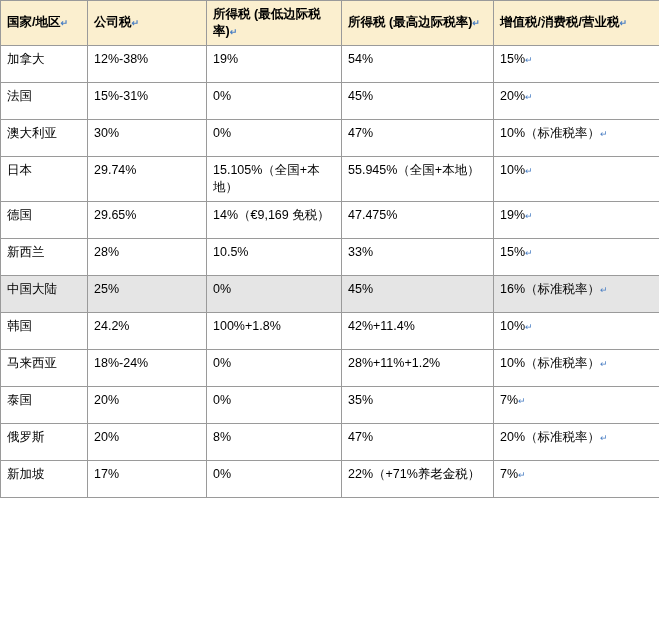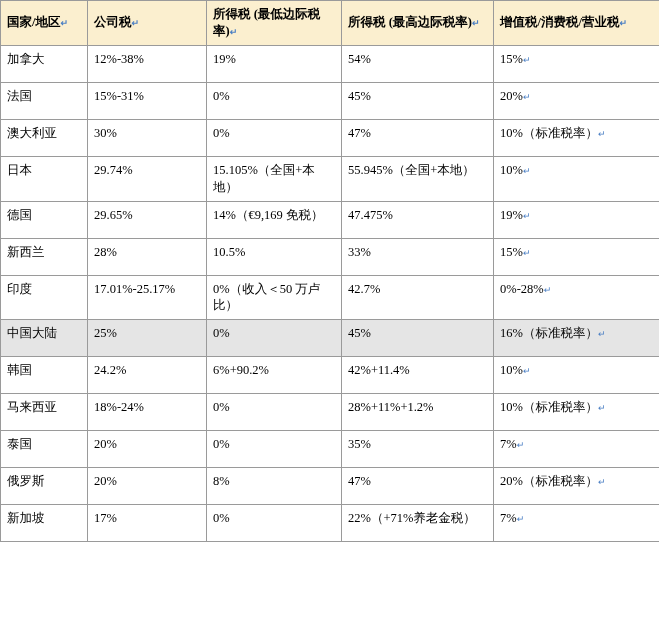--- a/index.html
+++ b/index.html
@@ -12,21 +12,20 @@
     height: 633px;
     font-family: "Liberation Sans", sans-serif;
     color: #000000;
     overflow: hidden;
   }
   .doc {
     position: relative;
     width: 659px;
     height: 633px;
     background: #ffffff;
-    font-family: Liberation Serif, serif;
   }
   table.tax-table {
     border-collapse: collapse;
     width: 659px;
     table-layout: fixed;
   }
   table.tax-table col.c0 { width: 87px; }
   table.tax-table col.c1 { width: 119px; }
   table.tax-table col.c2 { width: 135px; }
   table.tax-table col.c3 { width: 152px; }
@@ -123,38 +122,31 @@
           <td><span class="cell-text">47.475%</span></td>
           <td><span class="cell-text">19%</span><span class="mark">↵</span></td>
         </tr>
         <tr>
           <td><span class="cell-text">新西兰</span></td>
           <td><span class="cell-text">28%</span></td>
           <td><span class="cell-text">10.5%</span></td>
           <td><span class="cell-text">33%</span></td>
           <td><span class="cell-text">15%</span><span class="mark">↵</span></td>
         </tr>
-        <tr>
-          <td><span class="cell-text">印度</span></td>
-          <td><span class="cell-text">17.01%-25.17%</span></td>
-          <td><span class="cell-text">0%（收入＜50 万卢比）</span></td>
-          <td><span class="cell-text">42.7%</span></td>
-          <td><span class="cell-text">0%-28%</span><span class="mark">↵</span></td>
-        </tr>
         <tr class="highlight">
           <td><span class="cell-text">中国大陆</span></td>
           <td><span class="cell-text">25%</span></td>
           <td><span class="cell-text">0%</span></td>
           <td><span class="cell-text">45%</span></td>
           <td><span class="cell-text">16%（标准税率）</span><span class="mark">↵</span></td>
         </tr>
         <tr>
           <td><span class="cell-text">韩国</span></td>
           <td><span class="cell-text">24.2%</span></td>
-          <td><span class="cell-text">6%+90.2%</span></td>
+          <td><span class="cell-text">100%+1.8%</span></td>
           <td><span class="cell-text">42%+11.4%</span></td>
           <td><span class="cell-text">10%</span><span class="mark">↵</span></td>
         </tr>
         <tr>
           <td><span class="cell-text">马来西亚</span></td>
           <td><span class="cell-text">18%-24%</span></td>
           <td><span class="cell-text">0%</span></td>
           <td><span class="cell-text">28%+11%+1.2%</span></td>
           <td><span class="cell-text">10%（标准税率）</span><span class="mark">↵</span></td>
         </tr>

